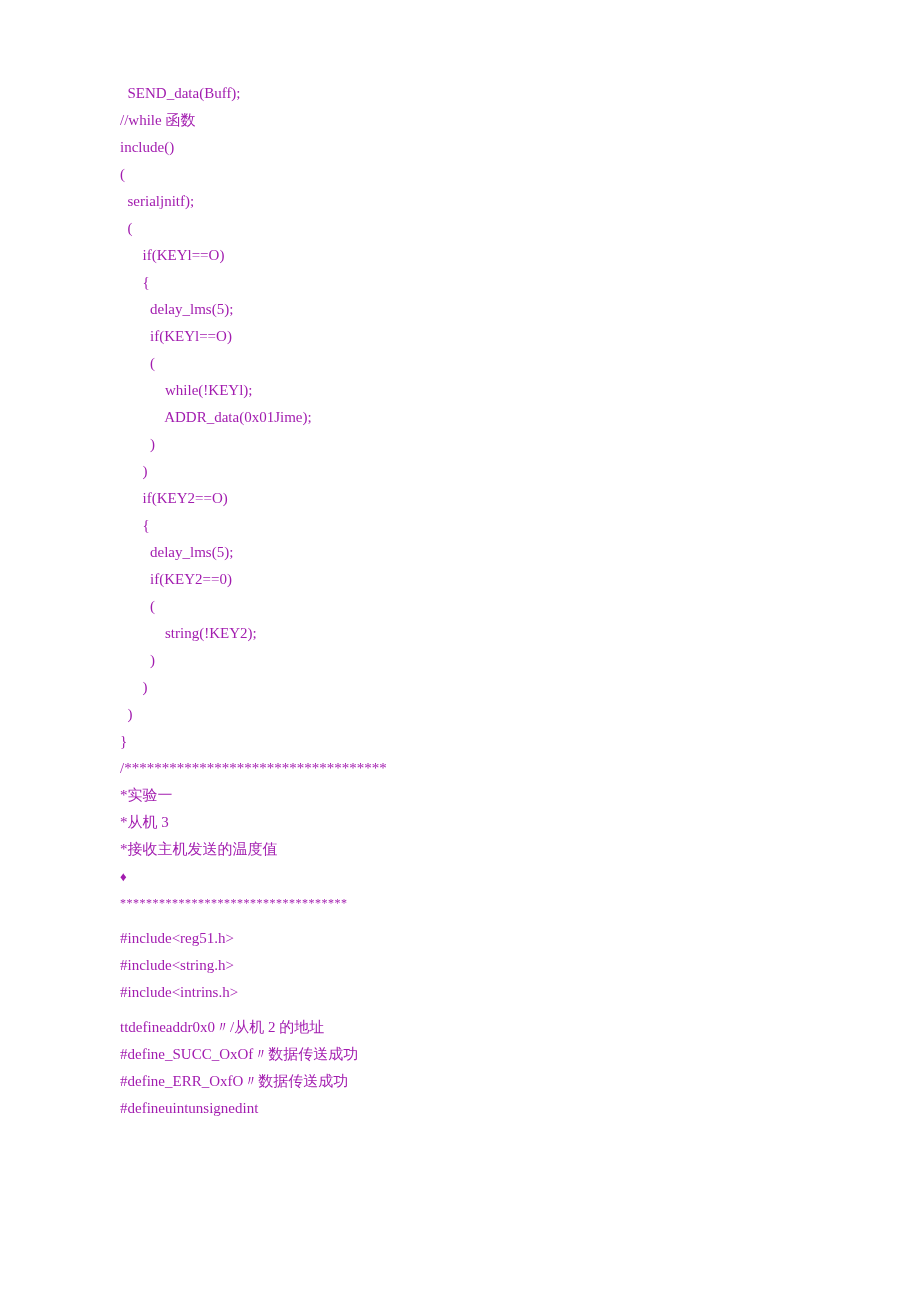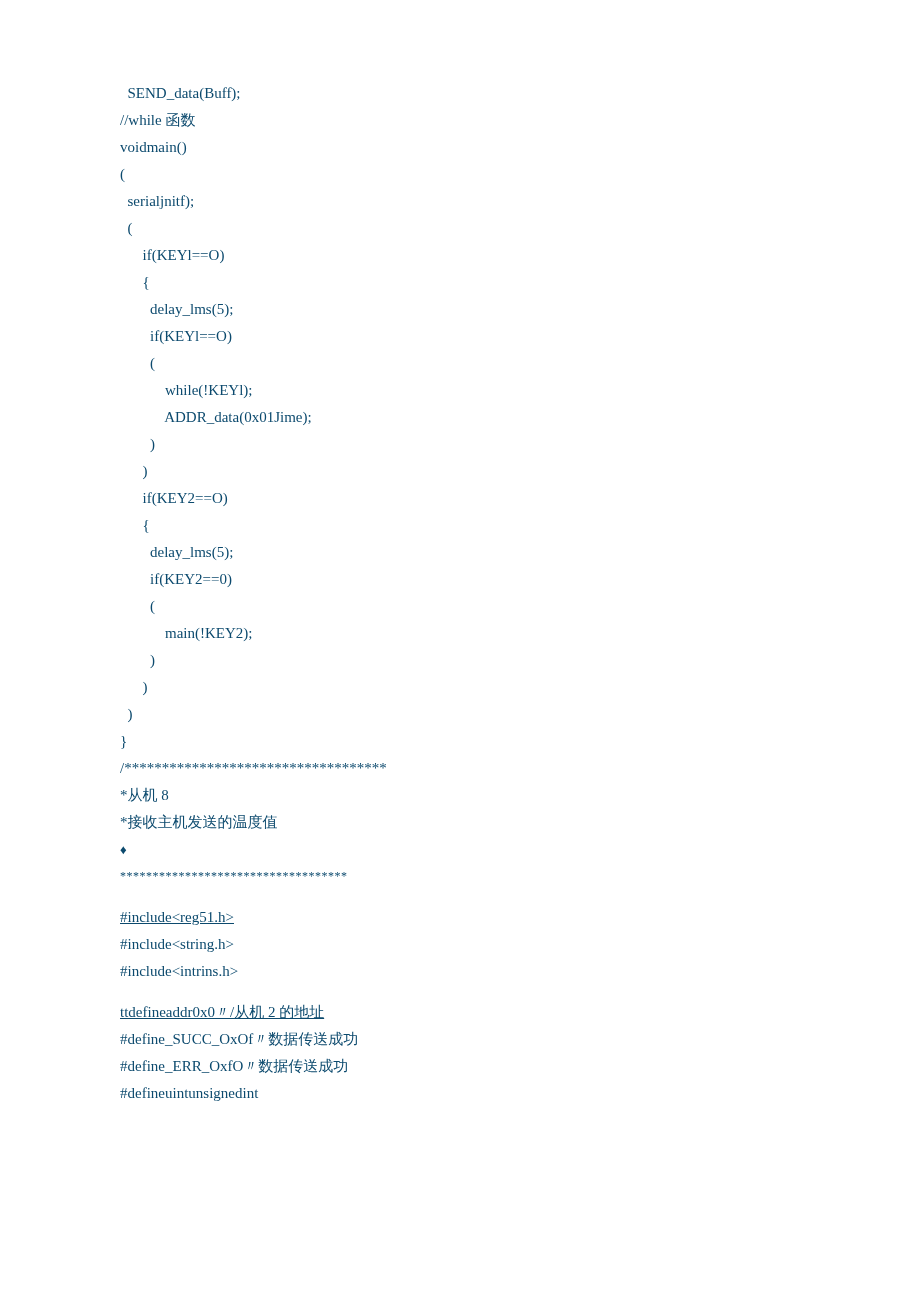--- a/index.html
+++ b/index.html
@@ -11,65 +11,65 @@
   }
   .page {
     padding: 80px 120px 80px 120px;
     box-sizing: border-box;
     width: 920px;
   }
   .line {
     font-size: 15px;
     line-height: 27px;
     white-space: pre;
-    color: #0c4a6e;
+    color: #a21caf;
   }
   .diamond {
     font-size: 13px;
   }
   .stars {
     font-size: 12px;
     letter-spacing: 0.5px;
   }
   .gap-top {
-    margin-top: 14px;
-    text-decoration: underline;
+    margin-top: 8px;
   }
 </style>
 </head>
 <body>
 
 <div class="page">
   <div class="line">  SEND_data(Buff);</div>
   <div class="line">//while 函数</div>
-  <div class="line">voidmain()</div>
+  <div class="line">include()</div>
   <div class="line">(</div>
   <div class="line">  serialjnitf);</div>
   <div class="line">  (</div>
   <div class="line">      if(KEYl==O)</div>
   <div class="line">      {</div>
   <div class="line">        delay_lms(5);</div>
   <div class="line">        if(KEYl==O)</div>
   <div class="line">        (</div>
   <div class="line">            while(!KEYl);</div>
   <div class="line">            ADDR_data(0x01Jime);</div>
   <div class="line">        )</div>
   <div class="line">      )</div>
   <div class="line">      if(KEY2==O)</div>
   <div class="line">      {</div>
   <div class="line">        delay_lms(5);</div>
   <div class="line">        if(KEY2==0)</div>
   <div class="line">        (</div>
-  <div class="line">            main(!KEY2);</div>
+  <div class="line">            string(!KEY2);</div>
   <div class="line">        )</div>
   <div class="line">      )</div>
   <div class="line">  )</div>
   <div class="line">}</div>
   <div class="line">/***********************************</div>
-  <div class="line">*从机 8</div>
+  <div class="line">*实验一</div>
+  <div class="line">*从机 3</div>
   <div class="line">*接收主机发送的温度值</div>
   <div class="line diamond">♦</div>
   <div class="line stars">***********************************</div>
   <div class="line gap-top">#include&lt;reg51.h&gt;</div>
   <div class="line">#include&lt;string.h&gt;</div>
   <div class="line">#include&lt;intrins.h&gt;</div>
   <div class="line gap-top">ttdefineaddr0x0〃/从机 2 的地址</div>
   <div class="line">#define_SUCC_OxOf〃数据传送成功</div>
   <div class="line">#define_ERR_OxfO〃数据传送成功</div>
   <div class="line">#defineuintunsignedint</div>

